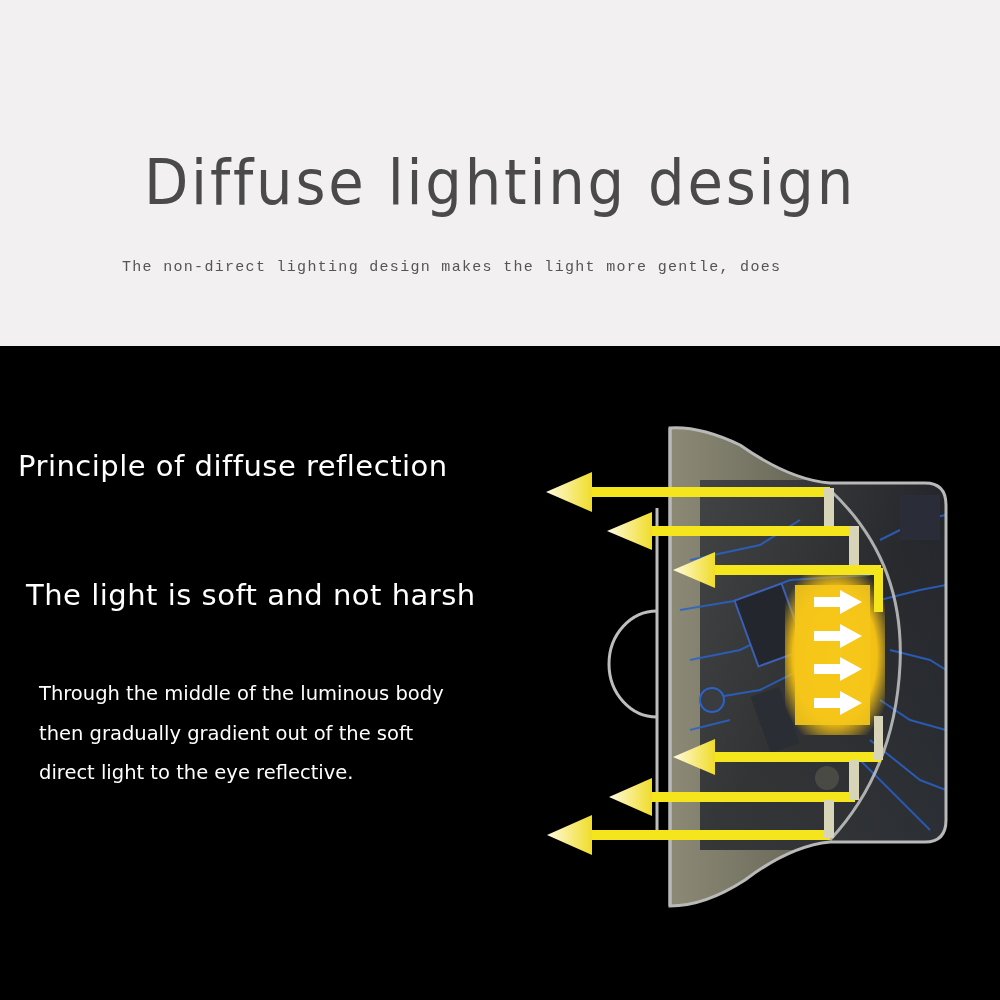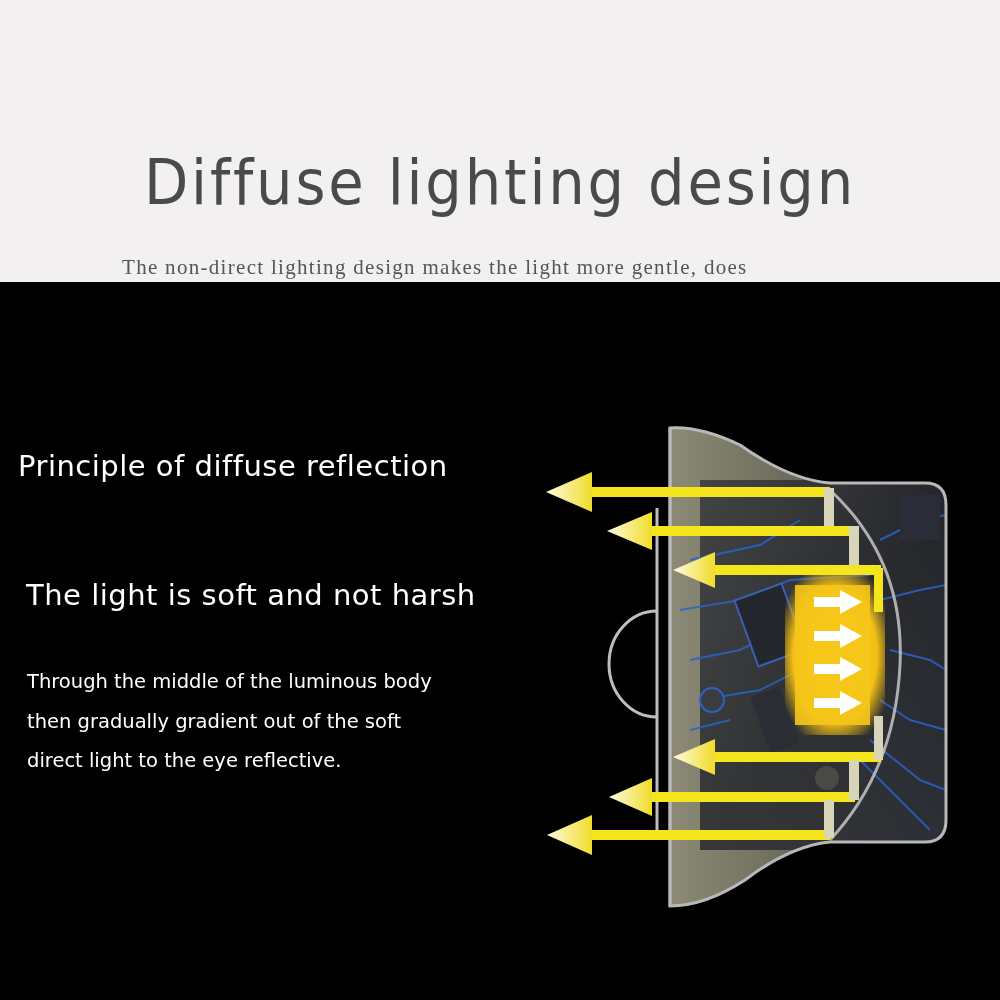--- a/index.html
+++ b/index.html
@@ -1,24 +1,24 @@
 <!DOCTYPE html>
 <html><head>
 <meta charset="utf-8">
 <style>
   html, body { margin:0; padding:0; }
   body { width:1000px; height:1000px; position:relative; overflow:hidden; background:#000; font-family:"DejaVu Sans", sans-serif; }
-  .top { position:absolute; left:0; top:0; width:1000px; height:282px; background:#f2f0f1; }
+  .top { position:absolute; left:0; top:0; width:1000px; height:346px; background:#f2f0f1; }
   .title { position:absolute; left:0; width:1000px; top:143px; text-align:center; font-family:"DejaVu Sans", sans-serif; font-weight:normal; font-size:62px; letter-spacing:3px; color:#4a4a4a; margin:0; line-height:80px; transform:scaleX(0.93); }
-  .sub { position:absolute; left:122px; top:248px; width:800px; font-size:21px; letter-spacing:1.3px; color:#555; line-height:39px; margin:0; font-family:Liberation Serif, serif; }
+  .sub { position:absolute; left:122px; top:248px; width:800px; font-size:15px; letter-spacing:1.3px; color:#555; line-height:39px; margin:0; font-family:Liberation Mono, monospace; }
   .bottom { position:absolute; left:0; top:379px; width:1000px; height:621px; background:#000; }
   .h2 { position:absolute; color:#fff; font-size:29px; letter-spacing:0.5px; margin:8px; font-weight:normal; white-space:nowrap; }
   .h2a { left:10px; top:441px; }
   .h2b { left:18px; top:570px; }
-  .body-text { position:absolute; left:27px; top:662px; width:480px; color:#fff; font-size:19.5px; line-height:39.6px; margin:0; }
+  .body-text { position:absolute; left:27px; top:662px; width:480px; color:#fff; font-size:19.5px; line-height:39.6px; margin:12px; }
   .body-text span { display:block; white-space:nowrap; }
   svg.diagram { position:absolute; left:0; top:0; }
 </style>
 </head>
 <body>
 
 <div class="top">
   <h1 class="title">Diffuse lighting design</h1>
   <p class="sub">
     <span style="display:block">The non-direct lighting design makes the light more gentle, does</span>

